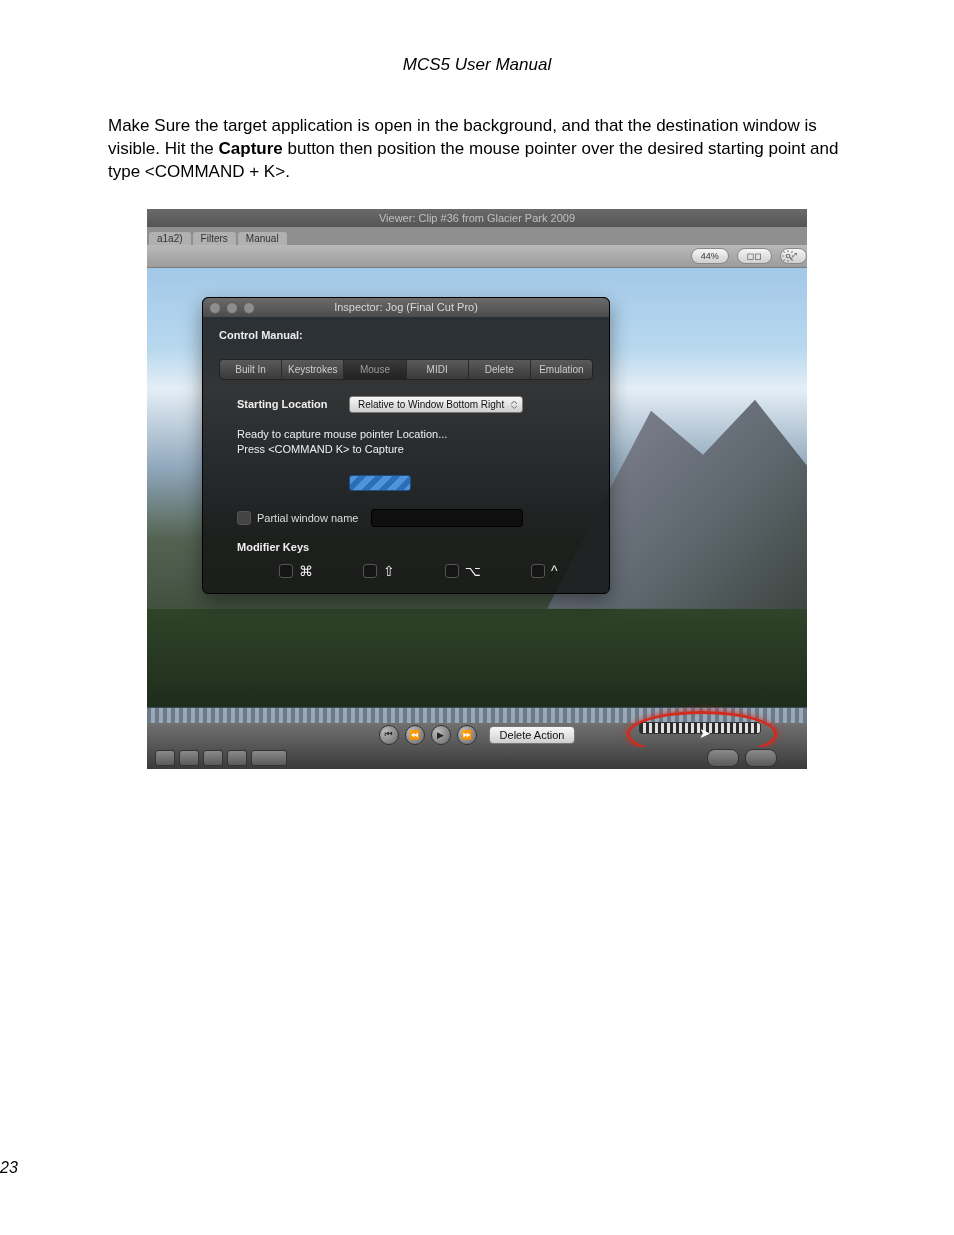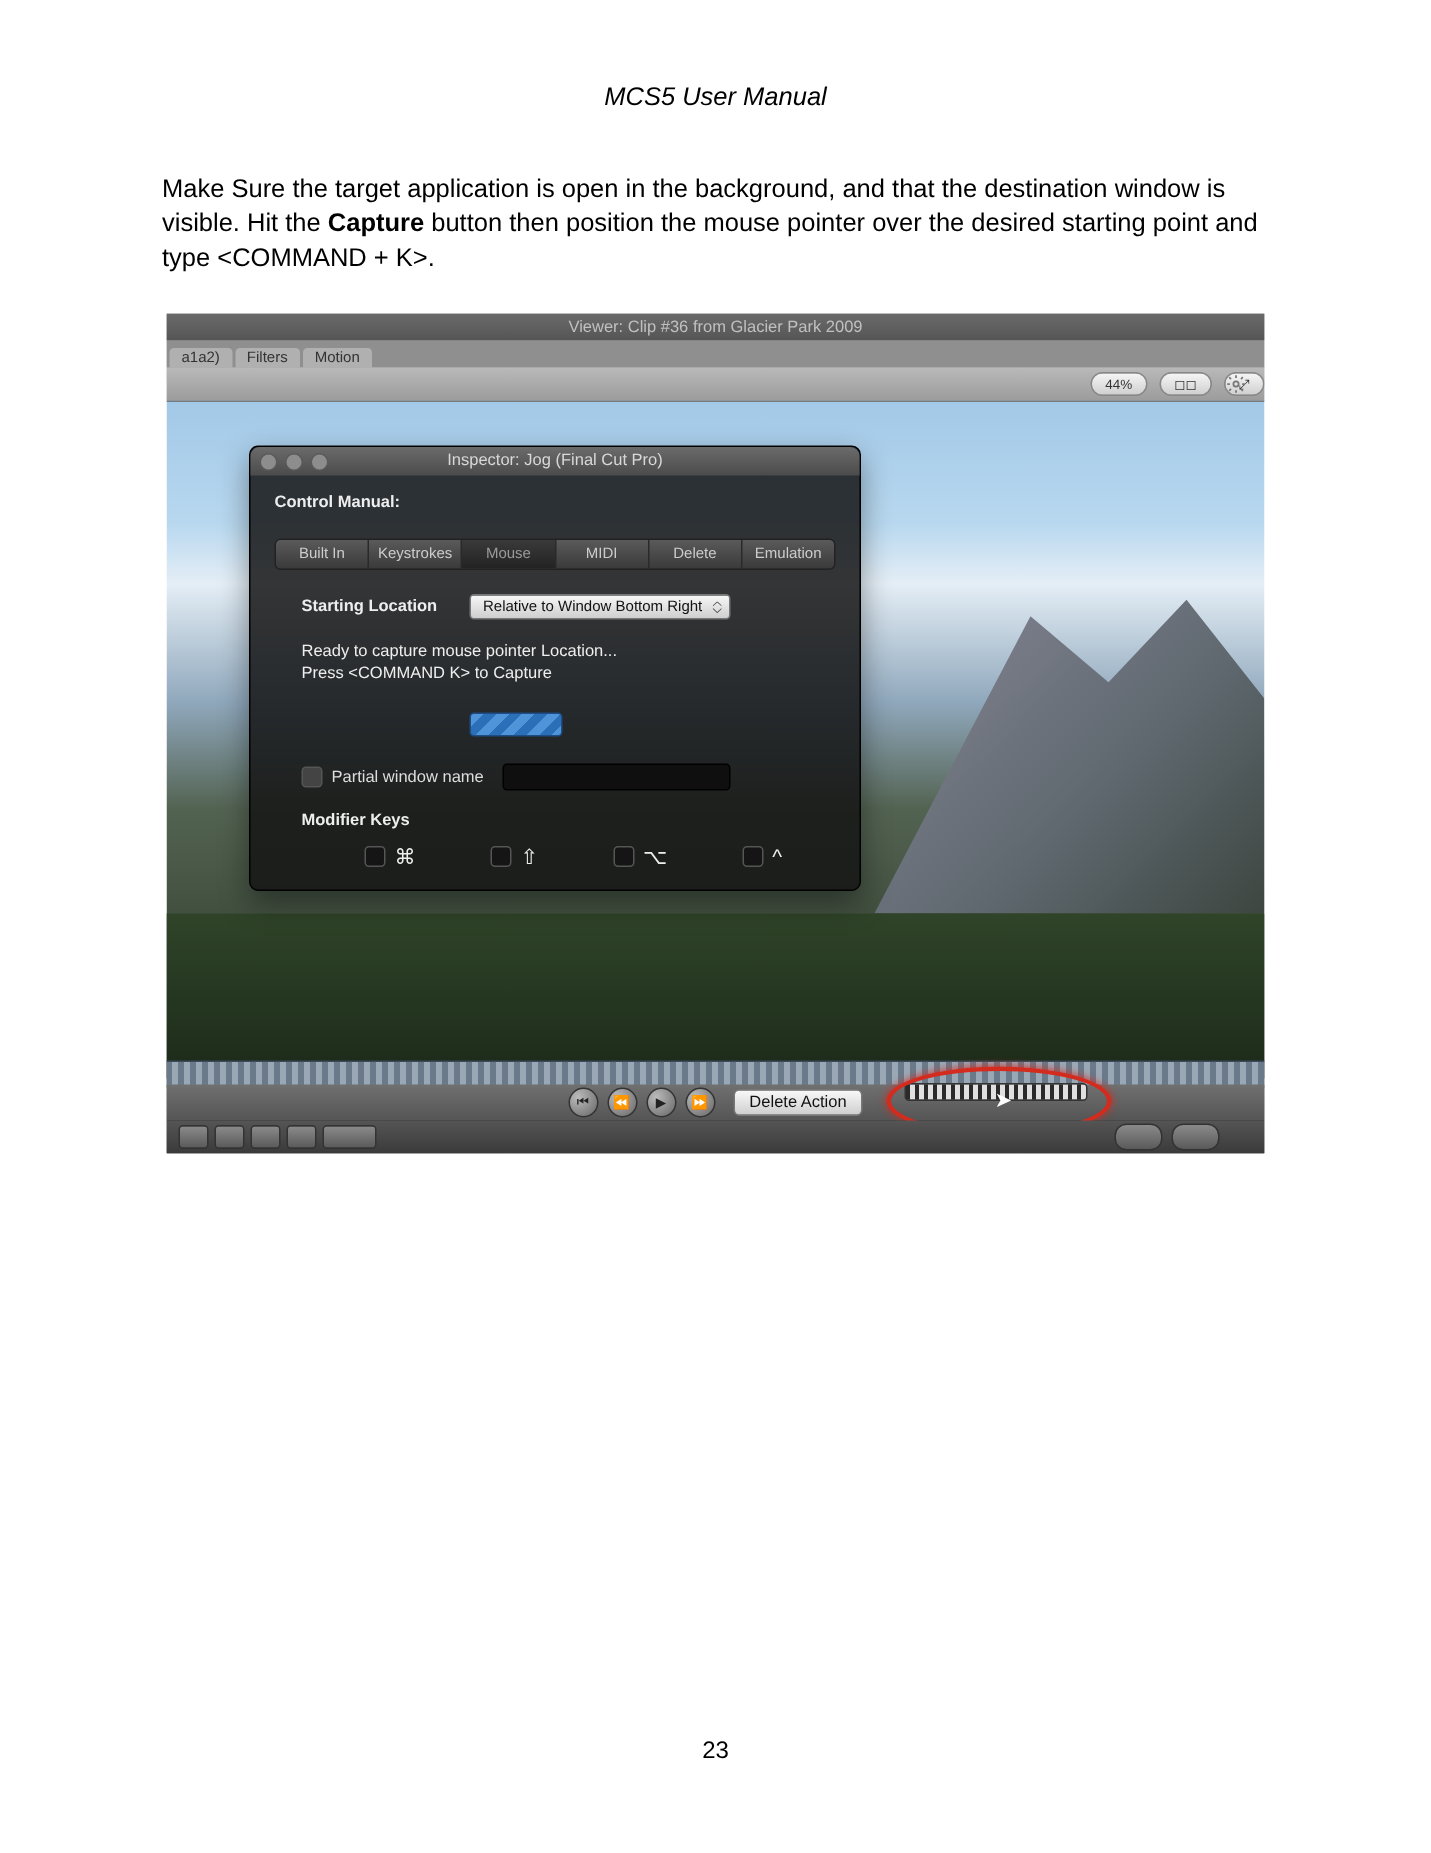--- a/index.html
+++ b/index.html
@@ -25,33 +25,33 @@
   }
   .body-text {
     font-size: 17px;
     line-height: 1.35;
   }
   .page-number {
     position: absolute;
     bottom: 58px;
     left: 0;
     right: 0;
-    text-align: center;
+    text-align: left;
+    font-style: italic;
     font-size: 16px;
   }
 
   
   .shot {
     position: relative;
-    width: 712px;
+    width: 660px;
     height: 560px;
     margin: 25px auto 0 auto;
     overflow: hidden;
     font-family: "Lucida Grande", Helvetica, Arial, sans-serif;
-    padding-left: 20px;
   }
 
   
   .scenery {
     position: absolute;
     inset: 0;
     background:
       linear-gradient(to bottom,
         #5c6a66 0px, #5c6a66 18px,
         #a3a6a6 18px, #a3a6a6 46px,
@@ -419,21 +419,21 @@
   <div class="shot">
     <div class="scenery"></div>
     <div class="mountain"></div>
     <div class="treeband"></div>
 
     <div class="viewer-title">Viewer: Clip #36 from Glacier Park 2009</div>
 
     <div class="tabs-row">
       <div class="tabchip">a1a2)</div>
       <div class="tabchip">Filters</div>
-      <div class="tabchip">Motion</div>
+      <div class="tabchip">Manual</div>
     </div>
 
     <div class="ctrl-row">
       <div class="pill">44%</div>
       <div class="pill">◻︎◻︎</div>
       <div class="pill">⤢</div>
     </div>
     <div class="gear-top">
       <svg class="icon" viewBox="0 0 24 24" fill="none" stroke="#777" stroke-width="2">
           <circle cx="12" cy="12" r="3"></circle>

